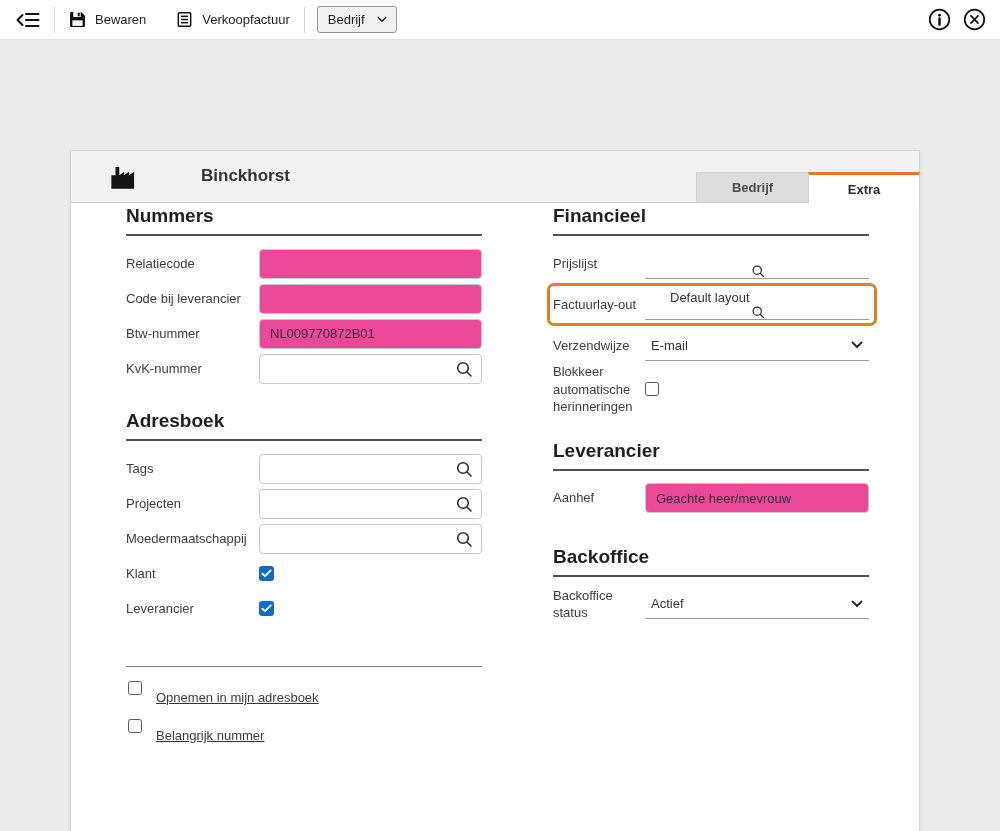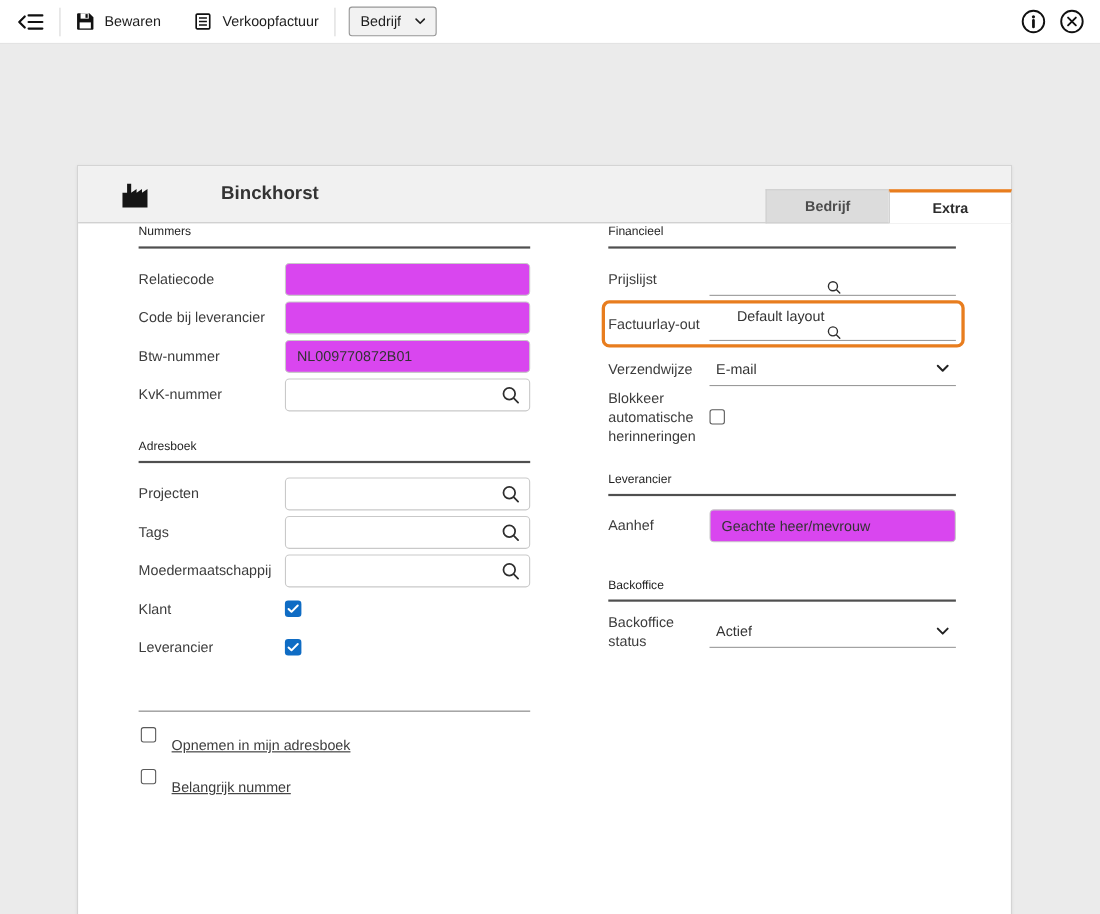--- a/index.html
+++ b/index.html
@@ -61,34 +61,34 @@
     border-top:3px solid var(--accent-orange,#e87d1e);
     border-left:1px solid #cfcfcf; border-right:1px solid #cfcfcf;
   }
 
   
   .col { position:absolute; top:54px; }
   .col-left  { left:55px;  width:356px; }
   .col-right { left:482px; width:316px; }
 
   .sec-title {
-    font-size:11px; font-weight:normal; color:#1f1f1f;
+    font-size:19px; font-weight:bold; color:#1f1f1f;
     padding-bottom:7px; border-bottom:2px solid #4f4f4f; margin-bottom:10px;
   }
   .sec-gap    { margin-top:24px; }
   .sec-gap-lg { margin-top:30px; }
 
   .row { display:flex; align-items:center; min-height:35px; }
   .lbl { font-size:13px; color:#3c3c3c; line-height:1.35; flex:none; padding-right:4px; }
   .col-left  .lbl { width:133px; }
   .col-right .lbl { width:92px; }
   .ctrl { flex:1; min-width:0; display:flex; align-items:center; }
 
   .box-input {
-    width:100%; height:30px; background:#d946ef;
+    width:100%; height:30px; background:#ec4899;
     border:1px solid #c9c9c9; border-radius:4px;
     font:inherit; font-size:13px; color:#333; padding:0 10px; outline:none;
   }
   .search-box {
     width:100%; height:30px; background:#fff;
     border:1px solid #c9c9c9; border-radius:4px;
     display:flex; align-items:center; padding:0 8px 0 10px;
   }
   .search-box input {
     flex:1; min-width:0; border:none; outline:none; background:transparent;
@@ -241,34 +241,34 @@
               <circle cx="8" cy="8" r="5.3"></circle>
                 <line x1="12.2" y1="12.2" x2="16" y2="16"></line>
             </svg>
           </div>
         </div>
       </div>
 
       <div class="sec-title sec-gap">Adresboek</div>
 
       <div class="row">
-        <span class="lbl">Projecten</span>
+        <span class="lbl">Tags</span>
         <div class="ctrl">
           <div class="search-box">
             <input type="text" value="" style="">
             <svg width="18" height="18" viewBox="0 0 18 18" fill="none" stroke="#2e2e2e" stroke-width="1.6" stroke-linecap="round">
               <circle cx="8" cy="8" r="5.3"></circle>
                 <line x1="12.2" y1="12.2" x2="16" y2="16"></line>
             </svg>
           </div>
         </div>
       </div>
 
       <div class="row">
-        <span class="lbl">Tags</span>
+        <span class="lbl">Projecten</span>
         <div class="ctrl">
           <div class="search-box">
             <input type="text" value="" style="">
             <svg width="18" height="18" viewBox="0 0 18 18" fill="none" stroke="#2e2e2e" stroke-width="1.6" stroke-linecap="round">
               <circle cx="8" cy="8" r="5.3"></circle>
                 <line x1="12.2" y1="12.2" x2="16" y2="16"></line>
             </svg>
           </div>
         </div>
       </div>

